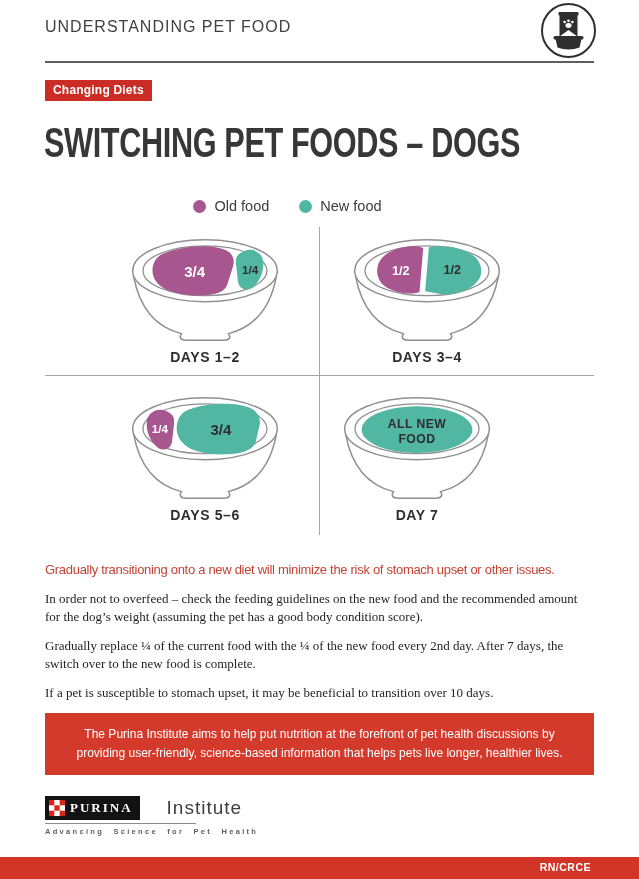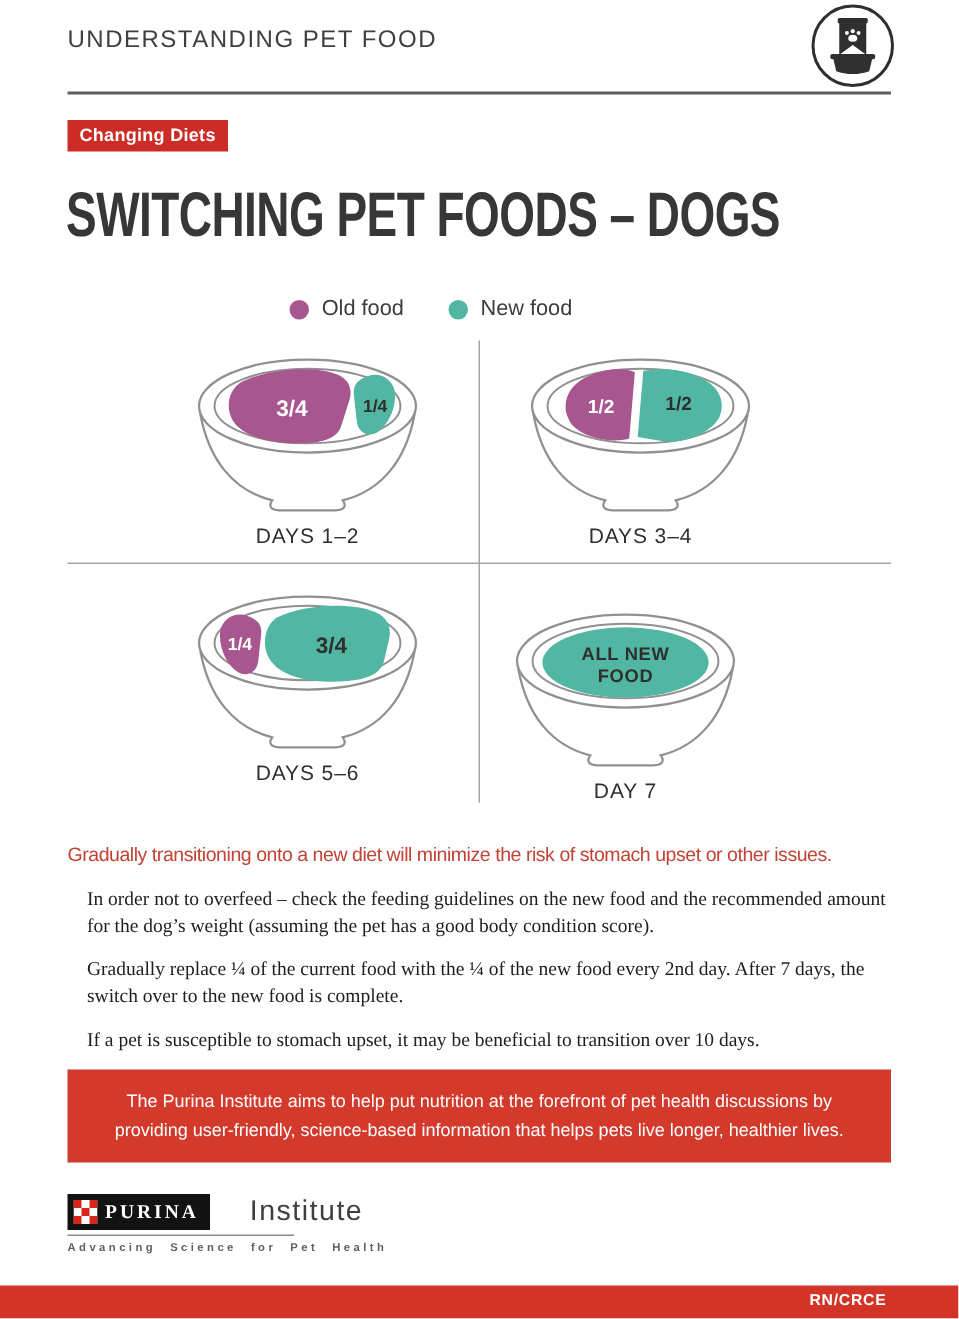--- a/index.html
+++ b/index.html
@@ -16,29 +16,29 @@
   .legend{left:0;top:198px;width:575px;display:flex;justify-content:center;gap:30px;align-items:center;}
   .legend-item{display:flex;align-items:center;gap:8px;font-size:14.5px;color:#3c3c3c;}
   .dot{width:13px;height:13px;border-radius:50%;}
   .dot-old{background:#a8568f;}
   .dot-new{background:#52b7a2;}
   .diagram{left:0;top:225px;width:639px;height:320px;}
   .vline{left:319px;top:2px;width:1px;height:308px;background:#a6a6a6;}
   .hline{left:45px;top:150px;width:549px;height:1px;background:#a6a6a6;}
   .bowl-cell{width:160px;text-align:center;}
   .bowl-cell svg{display:block;}
-  .bowl-caption{margin-top:6px;font-size:14px;font-weight:400;color:#2f2f2f;letter-spacing:.6px;}
+  .bowl-caption{margin-top:6px;font-size:14px;font-weight:700;color:#2f2f2f;letter-spacing:.6px;}
   .seg-label-big{font:700 16px "Liberation Sans",sans-serif;}
   .seg-label-sm{font:700 12.5px "Liberation Sans",sans-serif;}
   .seg-label-md{font:700 13.5px "Liberation Sans",sans-serif;}
   .seg-label-all{font:700 13px "Liberation Sans",sans-serif;letter-spacing:.5px;}
   .highlight{left:45px;top:562px;width:560px;font-size:13px;letter-spacing:-.3px;color:#c2423​4;
              color:#c24234;}
   .paragraphs{left:45px;top:590px;width:549px;font-family:"Liberation Serif",serif;
-              font-size:13px;line-height:1.42;color:#1e1e1e;margin-left:13px;}
+              font-size:13px;line-height:1.42;color:#1e1e1e;}
   .paragraphs p{margin:0 0 10px 0;}
   .callout{left:45px;top:713px;width:549px;min-height:62px;box-sizing:border-box;background:#d43a2c;
            color:#fff;display:flex;align-items:center;justify-content:center;text-align:center;
            padding:8px 22px;font-size:12px;font-weight:400;line-height:1.55;}
   .logo-row{left:45px;top:796px;display:flex;align-items:center;}
   .purina-box{background:#121212;display:flex;align-items:center;padding:2px 7px 2px 4px;height:20px;}
   .purina-word{color:#fff;font-family:"Liberation Serif",serif;font-weight:700;font-size:13px;
                letter-spacing:2px;margin-left:5px;}
   .institute-word{font-size:19px;color:#3e3e3e;margin-left:27px;letter-spacing:1px;font-weight:400;}
   .logo-rule{left:45px;top:823px;width:151px;height:1px;background:#8a8a8a;}
@@ -117,21 +117,21 @@
       <ellipse cx="85" cy="38" rx="77" ry="33" fill="#ffffff" stroke="#909090" stroke-width="1.6"></ellipse>
       <ellipse cx="85" cy="38" rx="66" ry="26.5" fill="none" stroke="#909090" stroke-width="1.4"></ellipse>
       <path d="M 43,19 C 34,15 24,21 23,30 C 22,41 27,53 36,59 C 42,62 49,59 50,51 L 52,33 C 53,25 50,22 43,19 Z" fill="#a8568f"></path>
       <path d="M 63,20 C 82,10 118,9 133,16 C 141,19 145,27 143,35 L 139,52 C 136,60 127,64 113,65 C 92,67 70,63 61,53 C 52,44 53,27 63,20 Z" fill="#52b7a2"></path>
       <text x="37" y="43" text-anchor="middle" fill="#ffffff" class="seg-label-sm">1/4</text>
       <text x="102" y="45" text-anchor="middle" fill="#2e2e2e" class="seg-label-big">3/4</text>
     </svg>
     <div class="bowl-caption">DAYS 5–6</div>
   </div>
 
-  <div class="abs bowl-cell" style="left:337px;top:180px;">
+  <div class="abs bowl-cell" style="left:337px;top:168px;">
     <svg width="160" height="108" viewBox="0 0 170 115">
       <path d="M 9,44 C 15,76 32,98 60,105 C 57,109 59,112 65,112 L 105,112 C 111,112 113,109 110,105 C 138,98 155,76 161,44" fill="none" stroke="#909090" stroke-width="1.6" stroke-linecap="round"></path>
       <ellipse cx="85" cy="38" rx="77" ry="33" fill="#ffffff" stroke="#909090" stroke-width="1.6"></ellipse>
       <ellipse cx="85" cy="38" rx="66" ry="26.5" fill="none" stroke="#909090" stroke-width="1.4"></ellipse>
       <ellipse cx="85" cy="39" rx="59" ry="25" fill="#52b7a2"></ellipse>
       <text x="85" y="37" text-anchor="middle" fill="#2e2e2e" class="seg-label-all">ALL NEW</text>
       <text x="85" y="53" text-anchor="middle" fill="#2e2e2e" class="seg-label-all">FOOD</text>
     </svg>
     <div class="bowl-caption">DAY 7</div>
   </div>

